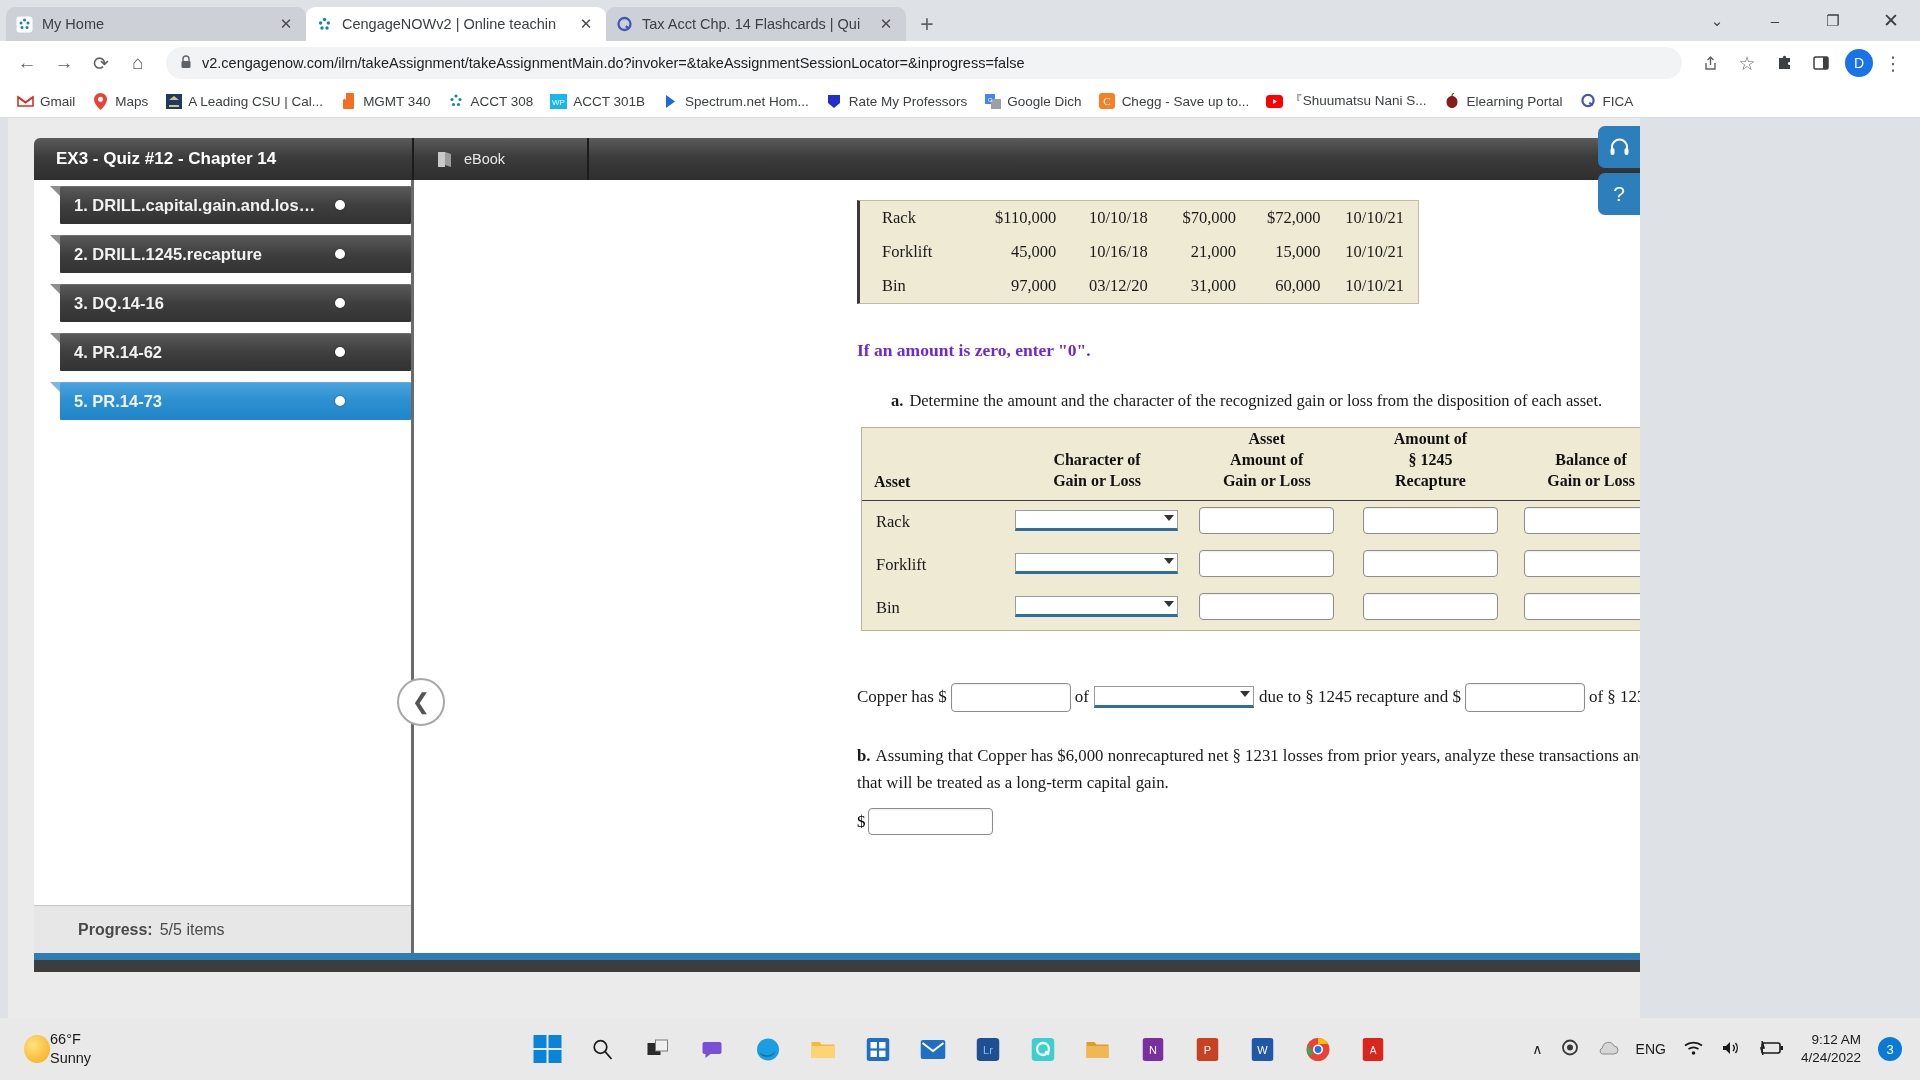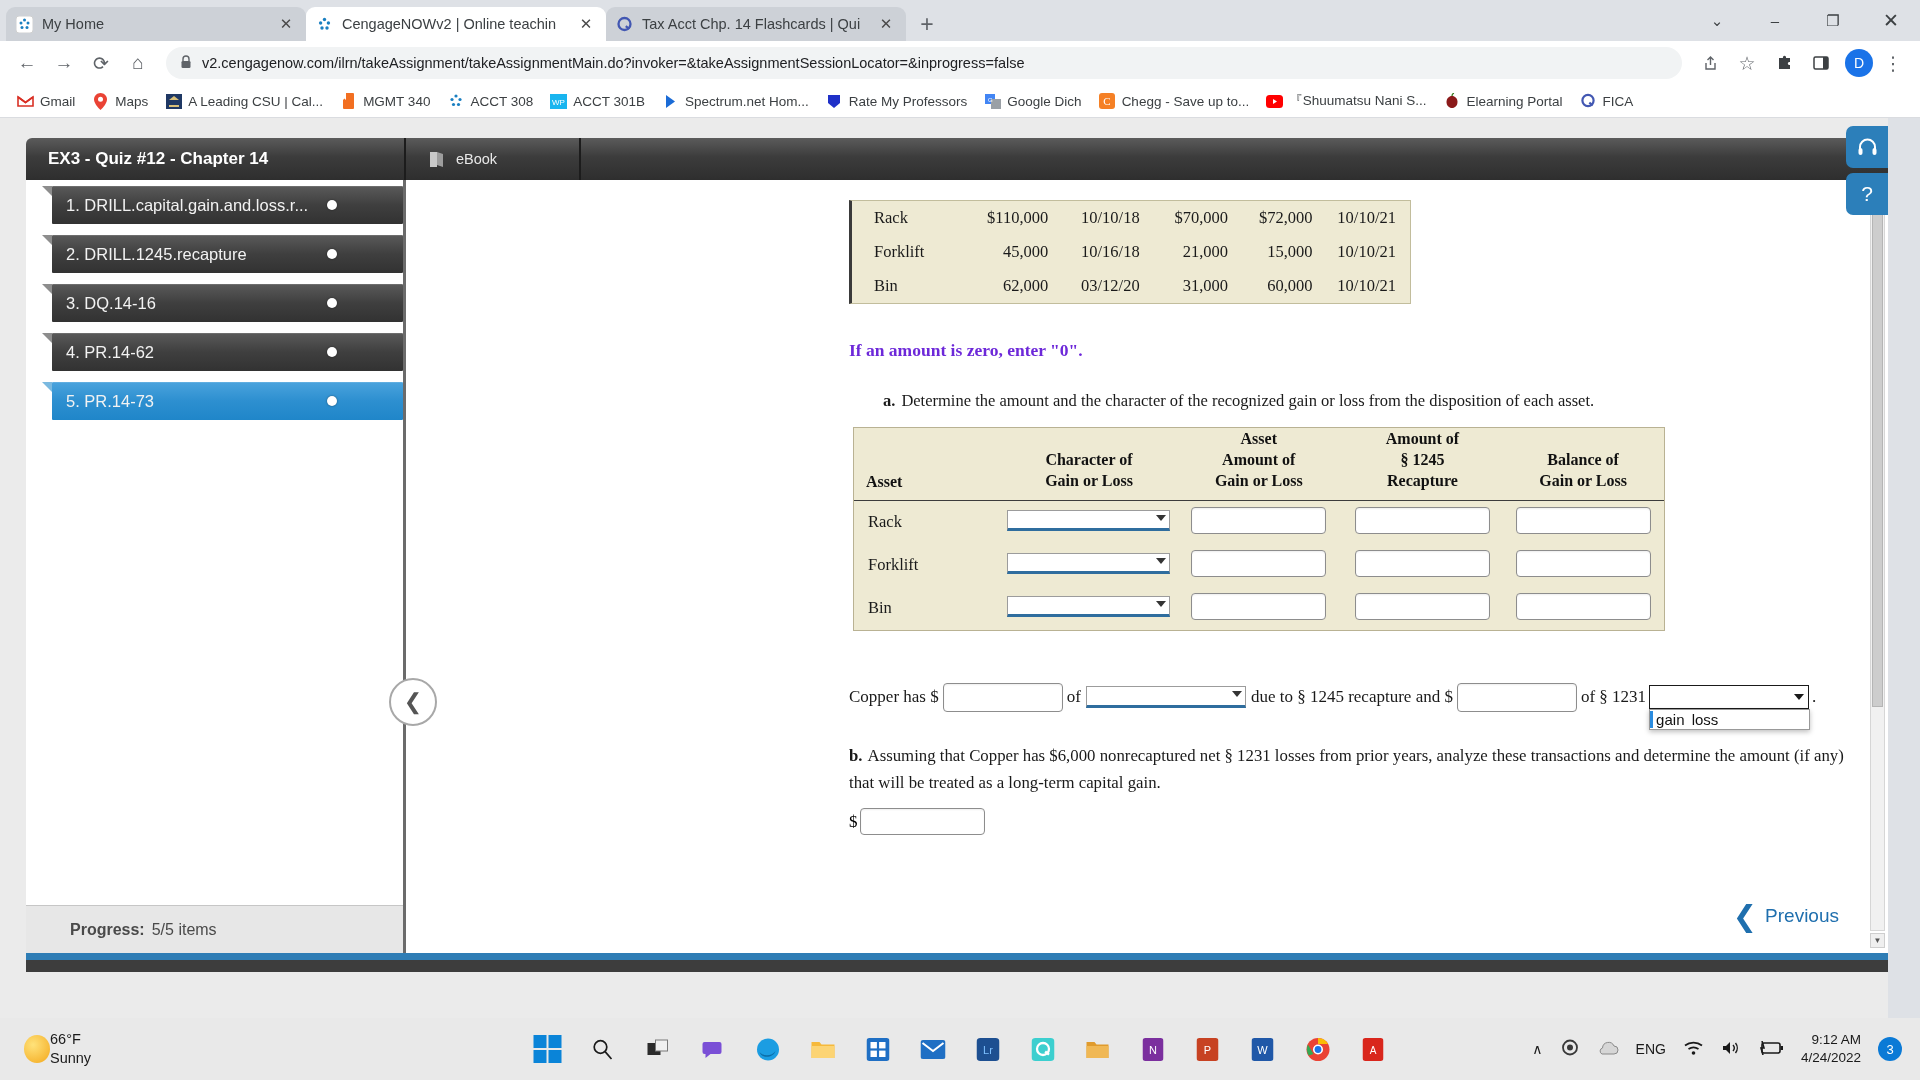--- a/index.html
+++ b/index.html
@@ -73,21 +73,21 @@
     overflow: hidden;
   }
   .bm {
     display: flex; align-items: center; gap: 6px; padding: 3px 7px;
     font-size: 13.5px; color: #3c4043; white-space: nowrap; border-radius: 4px;
   }
   .bm .bmi { width: 17px; height: 17px; flex: 0 0 17px; display:flex; align-items:center; justify-content:center; }
 
   
   .page {
-    position: absolute; top: 118px; left: 0; width: 1888px; height: 900px;
+    position: absolute; top: 118px; left: 8px; width: 1632px; height: 900px;
     background: #ebebeb; overflow: hidden;
   }
 
   .app-wrap {
     position: absolute; left: 26px; top: 20px; width: 1865px; height: 815px;
   }
 
   
   .app-header {
     display: flex; height: 42px;
@@ -113,20 +113,21 @@
     width: 380px; background: #fff; position: relative;
     border-right: 3px solid #6b6b6b;
   }
   .nav-list { padding: 6px 0 0 26px; }
   .nav-item {
     height: 38px; margin-bottom: 11px; display: flex; align-items: center;
     padding: 0 0 0 14px; color: #f2f2f2; font-size: 16.5px;
     background: linear-gradient(to bottom,#5a5a5a 0%,#3f3f3f 50%,#323232 100%);
     position: relative; border-radius: 1px;
     box-shadow: inset 0 1px 0 rgba(255,255,255,.12);
+    font-weight: bold;
   }
   .nav-item::before {
     content:""; position:absolute; left:-10px; top:0;
     border-left: 10px solid transparent;
     border-top: 10px solid #8d8d8d;
   }
   .nav-item.sel {
     background: linear-gradient(to bottom,#4aa3dd 0%,#2d8fd0 50%,#1f86c9 100%);
   }
   .nav-item.sel::before { border-top-color: #7ab9e0; }
@@ -630,21 +631,21 @@
                 <tr>
                   <td class="gt-asset">Forklift</td>
                   <td class="gt-num">45,000</td>
                   <td class="gt-date">10/16/18</td>
                   <td class="gt-num2">21,000</td>
                   <td class="gt-num2">15,000</td>
                   <td class="gt-date2">10/10/21</td>
                 </tr>
                 <tr>
                   <td class="gt-asset">Bin</td>
-                  <td class="gt-num">62,000</td>
+                  <td class="gt-num">97,000</td>
                   <td class="gt-date">03/12/20</td>
                   <td class="gt-num2">31,000</td>
                   <td class="gt-num2">60,000</td>
                   <td class="gt-date2">10/10/21</td>
                 </tr>
               </tbody>
                 </table>
             </div>
 
             <div class="zero-note">If an amount is zero, enter "0".</div>

